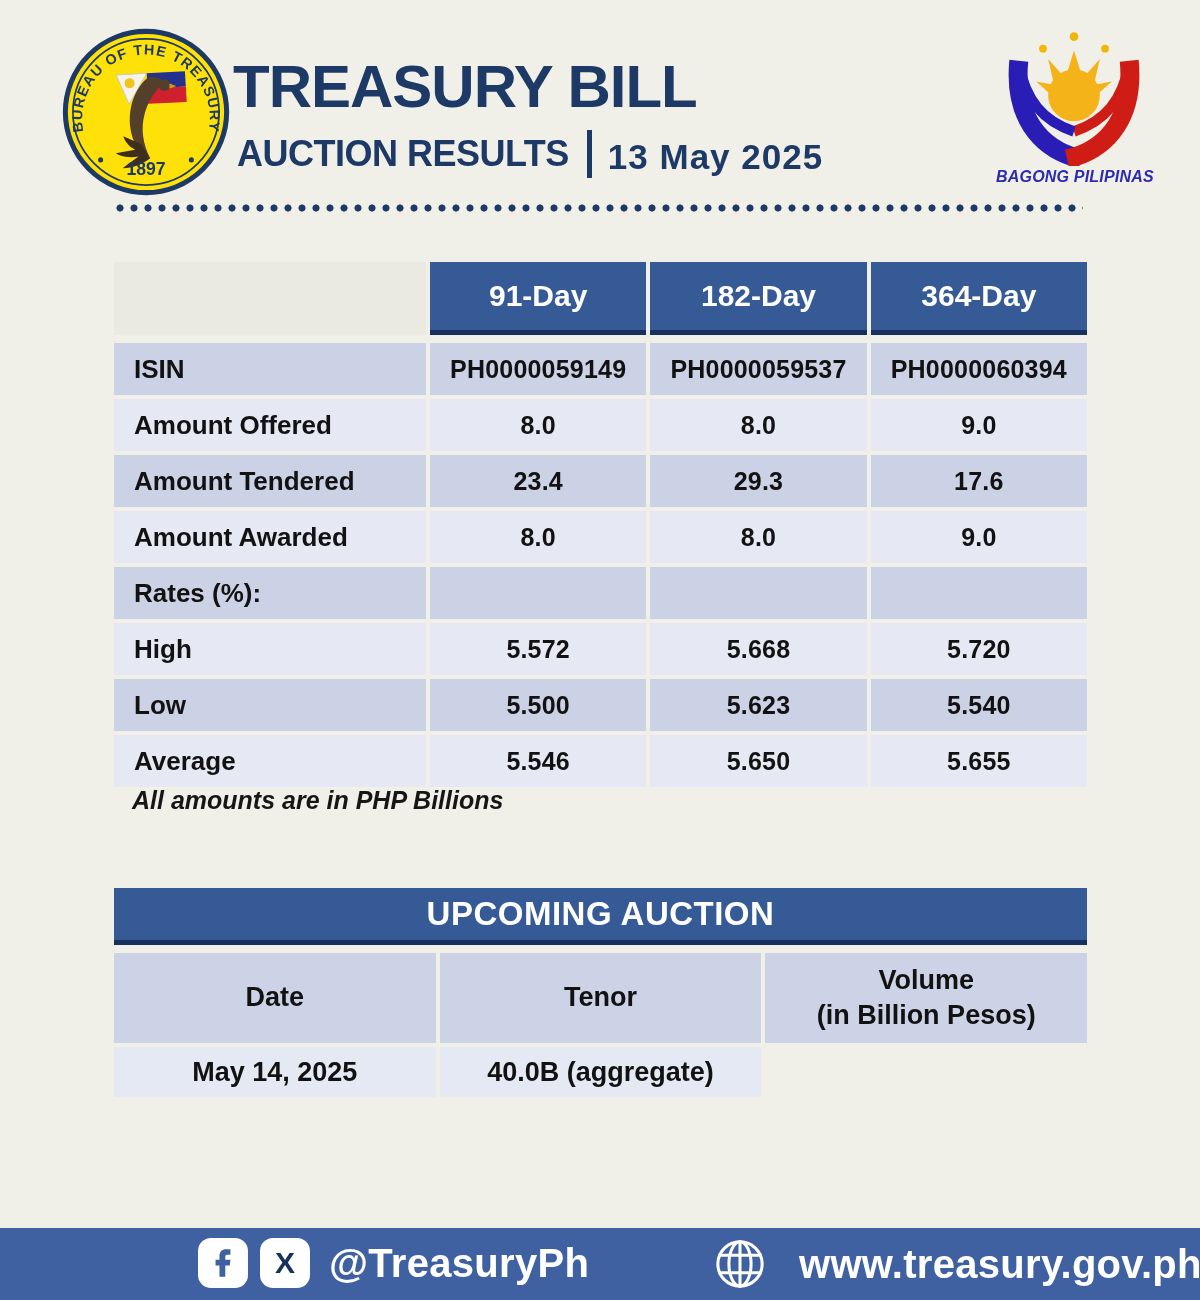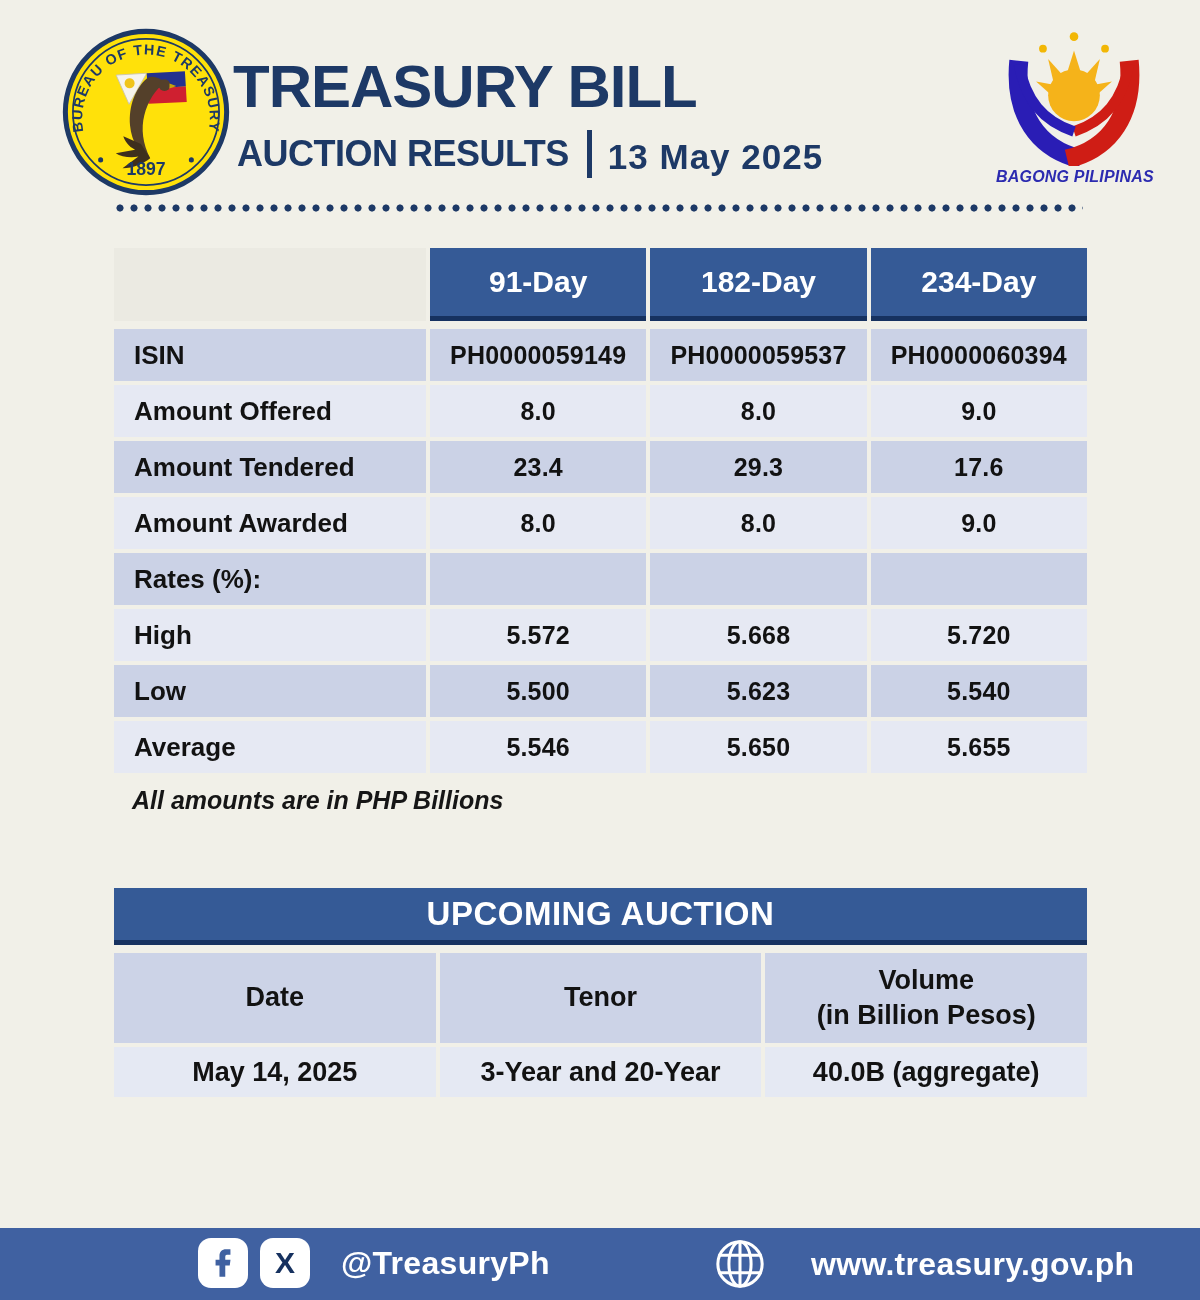--- a/index.html
+++ b/index.html
@@ -30,21 +30,21 @@
     color:#2c2bb0;letter-spacing:0.2px;white-space:nowrap;
   }
 
   .dots{
     position:absolute;left:115px;top:202px;width:968px;height:12px;
     background-image:radial-gradient(circle at 5px 6px, #1d3966 3.2px, transparent 3.9px);
     background-size:14px 12px;background-repeat:repeat-x;
   }
 
   
-  .rtable{position:absolute;left:114px;top:248px;width:973px;}
+  .rtable{position:absolute;left:114px;top:262px;width:973px;}
   .grid4{display:grid;grid-template-columns:312px 1fr 1fr 1fr;column-gap:4px;}
   .rhead{height:73px;}
   .corner{background:#ebeae2;}
   .hcell{
     background:#355a96;border-bottom:5px solid #16315f;color:#ffffff;
     font-weight:800;font-size:30px;display:flex;align-items:center;justify-content:center;
   }
   .rbody{margin-top:8px;display:flex;flex-direction:column;gap:4px;}
   .trow{height:52px;}
   .trow>div{display:flex;align-items:center;}
@@ -81,21 +81,21 @@
   
   .footer{position:absolute;left:0;top:1228px;width:1200px;height:72px;background:#4061a1;}
   .fgroup{position:absolute;display:flex;align-items:center;}
   .fleft{left:198px;top:10px;gap:12px;}
   .fright{left:712px;top:8px;gap:24px;}
   .tile{
     width:50px;height:50px;background:#ffffff;border-radius:13px;
     display:flex;align-items:center;justify-content:center;flex:0 0 auto;
   }
   .xletter{font-size:30px;font-weight:900;color:#16315f;line-height:1;}
-  .ftext{color:#ffffff;font-size:32px;font-weight:700;margin-left:19px;letter-spacing:0.3px;white-space:nowrap;}
+  .ftext{color:#ffffff;font-size:40px;font-weight:700;margin-left:7px;letter-spacing:0.3px;white-space:nowrap;}
 </style>
 </head>
 <body>
 
 <div class="page">
 
   <svg class="seal" viewBox="0 0 200 200">
     <circle cx="100" cy="100" r="96" fill="#ffe10a" stroke="#1d3966" stroke-width="6"></circle>
     <circle cx="100" cy="100" r="87" fill="none" stroke="#1d3966" stroke-width="2"></circle>
     <path id="sealArc" d="M 28,132 A 76,76 0 1 1 172,132" fill="none"></path>
@@ -152,21 +152,21 @@
     <div class="bagong-label">BAGONG PILIPINAS</div>
   </div>
 
   <div class="dots"></div>
 
   <div class="rtable">
     <div class="grid4 rhead">
       <div class="corner"></div>
       <div class="hcell">91-Day</div>
       <div class="hcell">182-Day</div>
-      <div class="hcell">234-Day</div>
+      <div class="hcell">364-Day</div>
     </div>
     <div class="rbody">
       <div class="grid4 trow dark">
         <div class="tlabel">ISIN</div>
         <div class="tval">PH0000059149</div>
         <div class="tval">PH0000059537</div>
         <div class="tval">PH0000060394</div>
       </div>
       <div class="grid4 trow light">
         <div class="tlabel">Amount Offered</div>
@@ -227,21 +227,20 @@
       <div>
         <span>Tenor</span>
       </div>
       <div>
         <span>Volume</span>
         <span>(in Billion Pesos)</span>
       </div>
     </div>
     <div class="grid3 uvals">
       <div>May 14, 2025</div>
-      <div>3-Year and 20-Year</div>
       <div>40.0B (aggregate)</div>
     </div>
   </div>
 
   <div class="footer">
     <div class="fgroup fleft">
       <div class="tile">
         <svg width="34" height="34" viewBox="0 0 48 48">
           <path d="M29.5 12.5h5V4.5h-6.2c-5.8 0-9.3 3.7-9.3 9.7v5.3h-5.5v7.9h5.5v16.1h8.2V27.4h6.3l1.1-7.9h-7.4v-4.1c0-1.9.9-2.9 2.3-2.9z" fill="#4061a1"></path>
         </svg>

